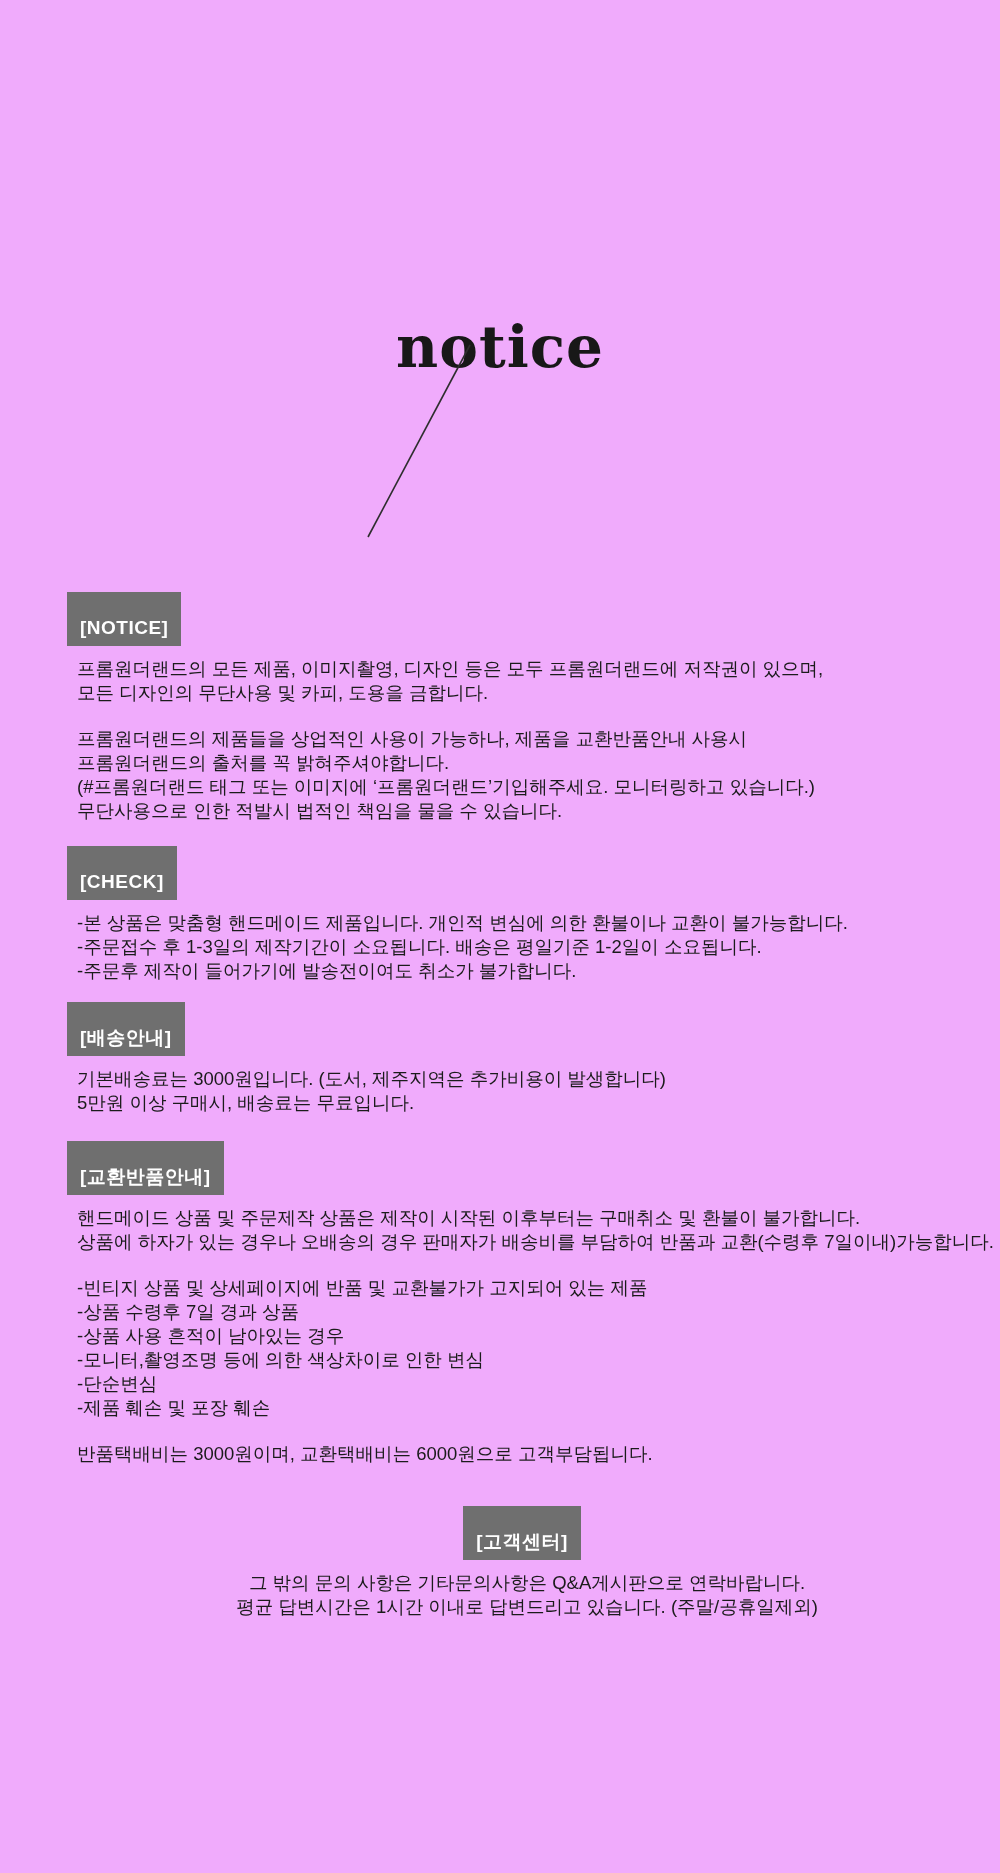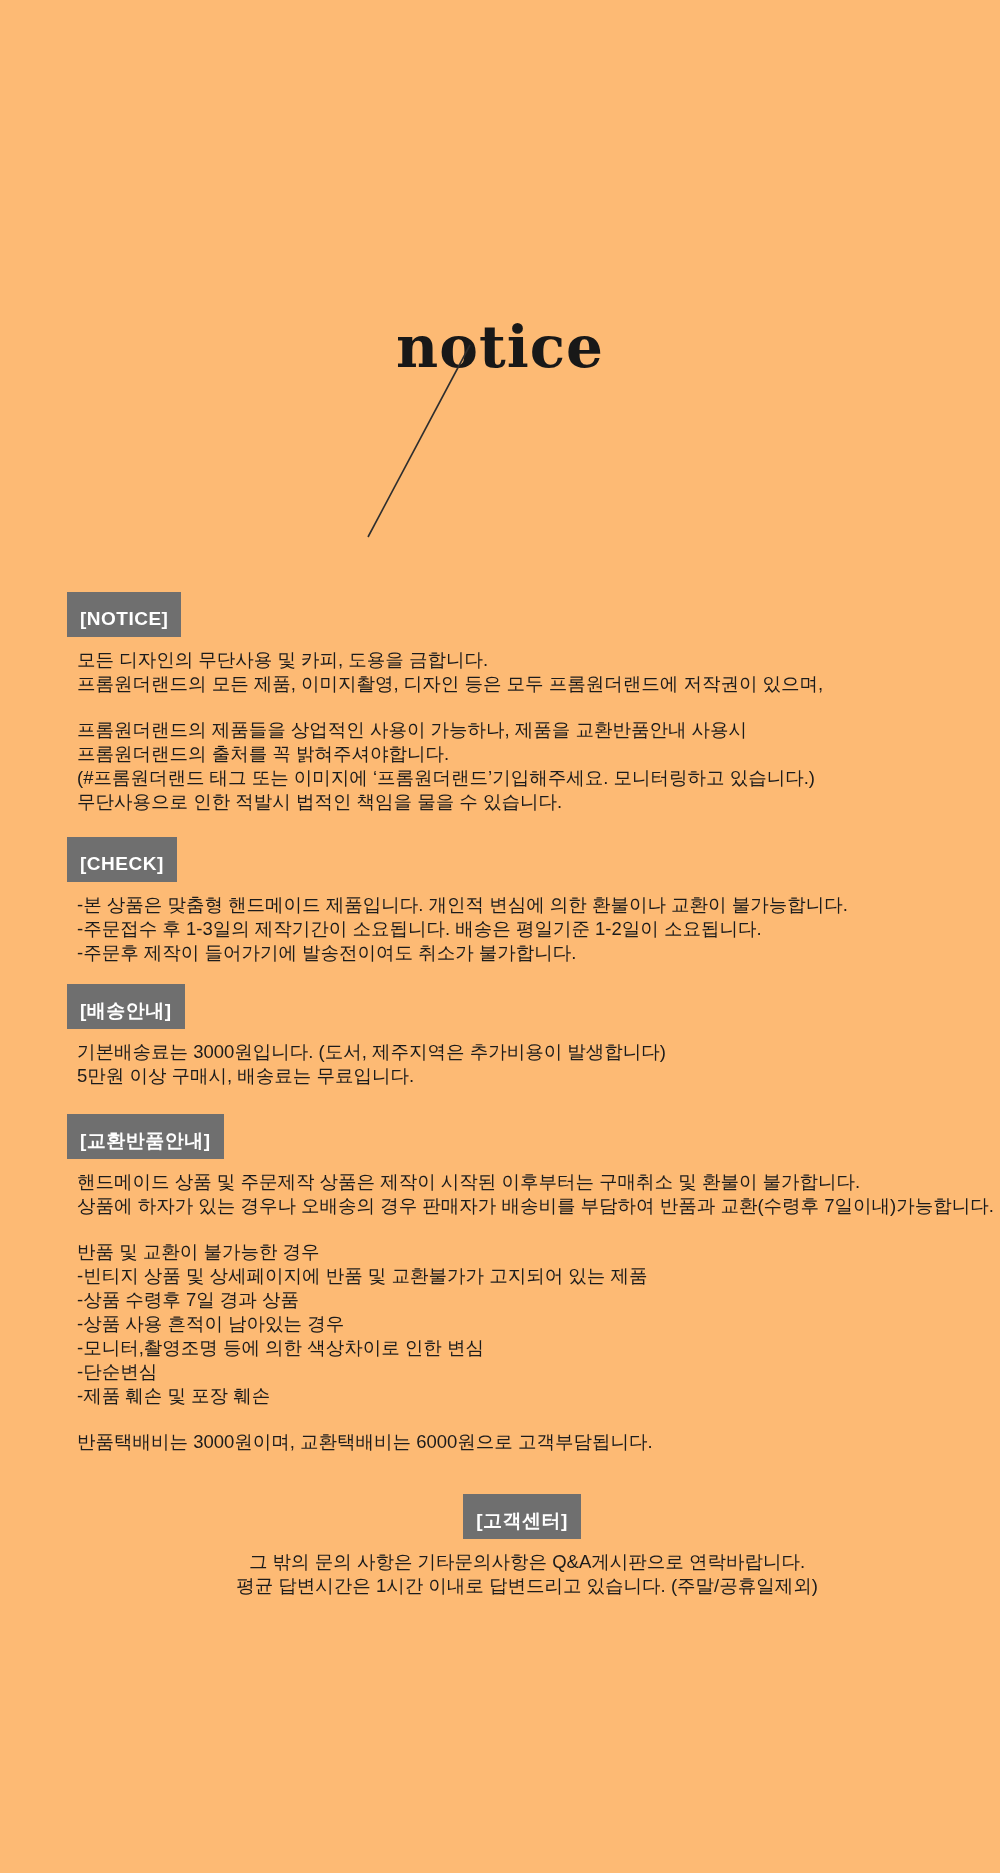--- a/index.html
+++ b/index.html
@@ -2,21 +2,21 @@
 <html><head>
 <meta charset="utf-8">
 <style>
   * { margin: 0; padding: 0; box-sizing: border-box; }
   html, body { background: #ffffff; }
   body { font-family: "Liberation Sans", sans-serif; }
   .page {
     position: relative;
     width: 1000px;
     height: 1873px;
-    background: #fdba74;
+    background: #f0abfc;
     overflow: hidden;
   }
   .title {
     position: absolute;
     top: 318px;
     left: 0;
     width: 1000px;
     text-align: center;
     font-family: "DejaVu Serif", serif;
     font-weight: bold;
@@ -38,21 +38,21 @@
     width: 910px;
     color: #1b1b1b;
   }
   .badge {
     display: inline-block;
     background: #6f6f6f;
     color: #ffffff;
     font-weight: bold;
     font-size: 19px;
     line-height: 1;
-    padding: 17px 13px 9px 13px;
+    padding: 26px 13px 9px 13px;
     letter-spacing: 0.5px;
   }
   .section { margin-top: 0; }
   .sec-check   { margin-top: 23px; }
   .sec-ship    { margin-top: 19px; }
   .sec-return  { margin-top: 26px; }
   .sec-cs      { margin-top: 40px; text-align: center; }
   .para {
     margin: 22px 0 0 10px;
     font-size: 18.5px;
@@ -71,22 +71,22 @@
 
   <svg class="diag" width="1000" height="600" viewBox="0 0 1000 600">
     <line x1="368" y1="537" x2="470" y2="345" stroke="#2e2e2e" stroke-width="1.6"></line>
   </svg>
 
   <div class="content">
 
     <div class="section">
       <span class="badge">[NOTICE]</span>
       <p class="para first">
+        <span class="line">프롬원더랜드의 모든 제품, 이미지촬영, 디자인 등은 모두 프롬원더랜드에 저작권이 있으며,</span>
         <span class="line">모든 디자인의 무단사용 및 카피, 도용을 금합니다.</span>
-        <span class="line">프롬원더랜드의 모든 제품, 이미지촬영, 디자인 등은 모두 프롬원더랜드에 저작권이 있으며,</span>
       </p>
       <p class="para">
         <span class="line">프롬원더랜드의 제품들을 상업적인 사용이 가능하나, 제품을 교환반품안내 사용시</span>
         <span class="line">프롬원더랜드의 출처를 꼭 밝혀주셔야합니다.</span>
         <span class="line">(#프롬원더랜드 태그 또는 이미지에 ‘프롬원더랜드’기입해주세요. 모니터링하고 있습니다.)</span>
         <span class="line">무단사용으로 인한 적발시 법적인 책임을 물을 수 있습니다.</span>
       </p>
     </div>
 
     <div class="section sec-check">
@@ -106,21 +106,20 @@
       </p>
     </div>
 
     <div class="section sec-return">
       <span class="badge">[교환반품안내]</span>
       <p class="para first">
         <span class="line">핸드메이드 상품 및 주문제작 상품은 제작이 시작된 이후부터는 구매취소 및 환불이 불가합니다.</span>
         <span class="line">상품에 하자가 있는 경우나 오배송의 경우 판매자가 배송비를 부담하여 반품과 교환(수령후 7일이내)가능합니다.</span>
       </p>
       <p class="para">
-        <span class="line">반품 및 교환이 불가능한 경우</span>
         <span class="line">-빈티지 상품 및 상세페이지에 반품 및 교환불가가 고지되어 있는 제품</span>
         <span class="line">-상품 수령후 7일 경과 상품</span>
         <span class="line">-상품 사용 흔적이 남아있는 경우</span>
         <span class="line">-모니터,촬영조명 등에 의한 색상차이로 인한 변심</span>
         <span class="line">-단순변심</span>
         <span class="line">-제품 훼손 및 포장 훼손</span>
       </p>
       <p class="para">
         <span class="line">반품택배비는 3000원이며, 교환택배비는 6000원으로 고객부담됩니다.</span>
       </p>

